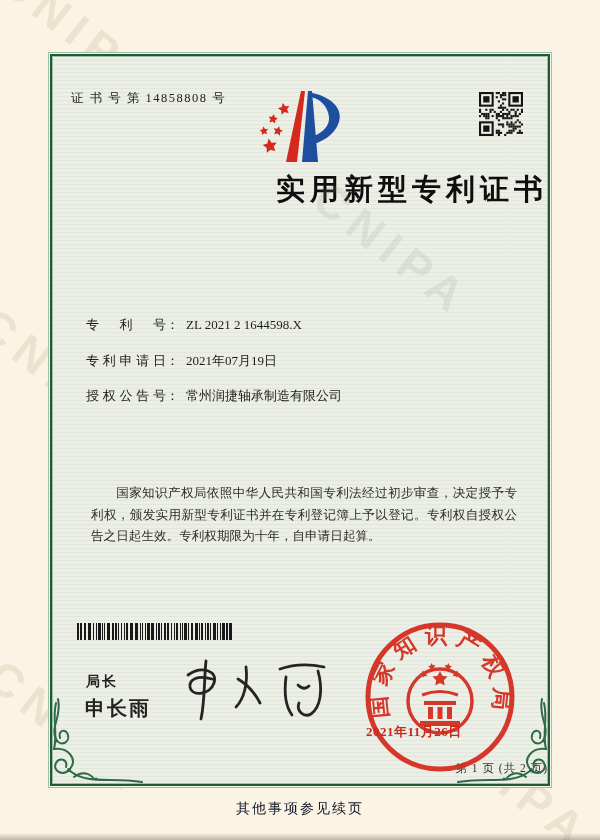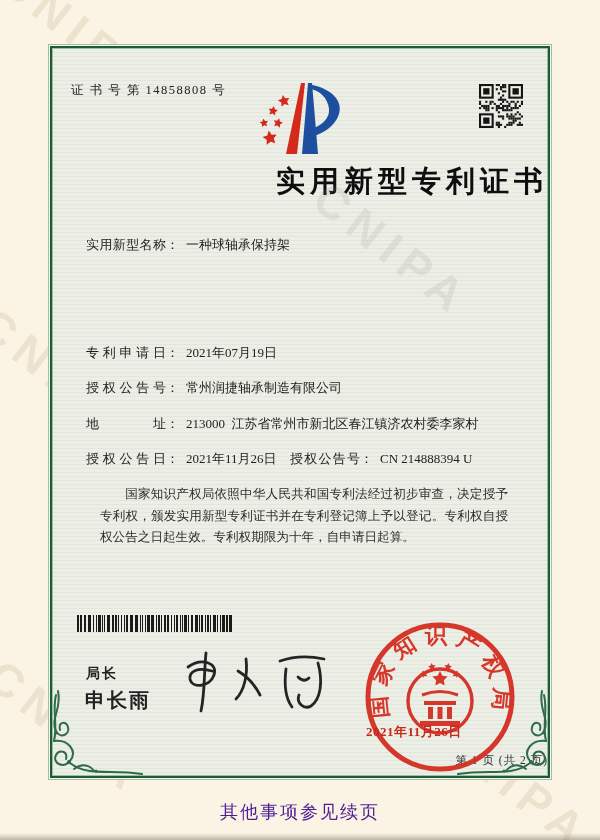--- a/index.html
+++ b/index.html
@@ -13,59 +13,59 @@
   .wm{
     position:absolute;z-index:0;
     font-family:"Liberation Sans","DejaVu Sans",sans-serif;
     font-size:46px;font-weight:700;letter-spacing:9px;
     color:rgba(186,160,118,.20);
     transform:rotate(38deg);white-space:nowrap;pointer-events:none;
   }
   .wm.inb{color:rgba(140,148,136,.16);z-index:2}
   
   .frame{
-    position:absolute;left:50px;top:46px;width:496px;height:728px;z-index:1;
+    position:absolute;left:50px;top:54px;width:496px;height:728px;z-index:1;
     border:2px solid #1c5b36;
     box-shadow:0 0 0 1px #fdf7ea,0 0 0 2px #9dbfa6,inset 0 0 0 1px #9dbfa6;
     background:#edefe6 repeating-linear-gradient(180deg,rgba(125,160,135,.10) 0 1px,rgba(125,160,135,0) 1px 4px);
   }
   .certno{position:absolute;left:19px;top:34px;font-size:12.5px;letter-spacing:1.5px;color:#222;white-space:pre}
   .logo{position:absolute;left:204px;top:32px;width:88px;height:78px}
   .qr{position:absolute;left:427px;top:36px;width:44px;height:44px}
   .title{position:absolute;left:0;top:114px;width:100%;text-align:right;
     font-size:29px;font-weight:700;letter-spacing:5px;color:#0e0e0e}
   .fields{position:absolute;left:34px;top:0;right:18px;height:100%}
   .frow{position:absolute;left:0;white-space:nowrap;font-size:13px;color:#1d1d1d}
   .fl{display:inline-block;width:80px;text-align:justify;text-align-last:justify;vertical-align:top}
   .fc{margin-right:7px}
   .fv{white-space:pre}
   .pair2{position:absolute;left:204px;top:0;white-space:nowrap}
   .pair2 .fl{width:70px}
   .paras{position:absolute;left:36px;right:28px;top:424px;
     font-size:12.6px;line-height:1.72;color:#2d2d2d;text-align:justify}
-  .paras p{margin:12px;text-indent:2em}
+  .paras p{margin:3px;text-indent:2em}
   .barcode{position:absolute;left:25px;top:567px;width:160px;height:17px}
   .dtitle,.dname{position:absolute;font-family:Liberation Serif, serif;
     font-weight:700;color:#222;letter-spacing:2px}
   .dtitle{left:34px;top:617px;font-size:14px}
   .dname{left:33px;top:639px;font-size:20px}
   .sig{position:absolute;left:116px;top:593px;width:172px;height:78px}
   .pageinfo{position:absolute;left:0;right:0;top:705px;text-align:right;
     font-size:11.5px;color:#333;letter-spacing:1px}
   .flourish{position:absolute;width:104px;height:96px;bottom:-9px}
   .fl-left{left:-8px}
   .fl-right{right:-8px;transform:scaleX(-1)}
   
   .seal{position:absolute;left:360px;top:617px;width:160px;height:160px;opacity:.92;z-index:5}
   .seal text{font-size:22px;font-weight:700;letter-spacing:8px;fill:#d5281c;
     font-family:"Liberation Serif",serif}
   .sealdate{position:absolute;left:366px;top:723px;z-index:6;
     font-size:13px;font-weight:700;color:#c8291c;letter-spacing:.5px}
   .footnote{position:absolute;left:0;right:0;top:800px;text-align:center;
-    font-size:18px;color:#4c1d95;letter-spacing:2px;z-index:1}
+    font-size:14px;color:#0f172a;letter-spacing:2px;z-index:1}
   .bottom-edge{position:absolute;left:0;right:0;bottom:0;height:7px;z-index:7;
     background:linear-gradient(180deg,rgba(90,85,72,0),rgba(90,85,72,.38))}
   .defs{position:absolute;width:0;height:0}
 </style>
 </head>
 <body>
 
 <svg class="defs" aria-hidden="true">
   <defs>
     <path id="star" d="M0,-10 L2.94,-4.05 9.51,-3.09 4.76,1.55 5.88,8.09 0,5 -5.88,8.09 -4.76,1.55 -9.51,-3.09 -2.94,-4.05 Z"></path>
@@ -224,37 +224,28 @@
           <rect x="39.81" y="39.81" width="2.10" height="2.10"></rect>
           <rect x="41.90" y="39.81" width="2.10" height="2.10"></rect>
           <rect x="18.86" y="41.90" width="2.10" height="2.10"></rect>
           <rect x="25.14" y="41.90" width="2.10" height="2.10"></rect>
         </g>
     </svg>
 
     <div class="title">实用新型专利证书</div>
 
     <div class="fields">
-      <div class="frow" style="top:188px">
-        <span class="fl">实用新型名称</span><span class="fc">：</span><span class="fv">一种球轴承保持架</span>
+      <div class="frow" style="top:260px">
+        <span class="fl">专利号</span><span class="fc">：</span><span class="fv">ZL 2021 2 1644598.X</span>
       </div>
       <div class="frow" style="top:296px">
         <span class="fl">专利申请日</span><span class="fc">：</span><span class="fv">2021年07月19日</span>
       </div>
       <div class="frow" style="top:331px">
         <span class="fl">授权公告号</span><span class="fc">：</span><span class="fv">常州润捷轴承制造有限公司</span>
-      </div>
-      <div class="frow" style="top:367px">
-        <span class="fl">地址</span><span class="fc">：</span><span class="fv">213000  江苏省常州市新北区春江镇济农村委李家村</span>
-      </div>
-      <div class="frow" style="top:402px">
-        <span class="fl">授权公告日</span><span class="fc">：</span><span class="fv">2021年11月26日</span>
-        <span class="pair2">
-          <span class="fl">授权公告号</span><span class="fc">：</span><span class="fv">CN 214888394 U</span>
-        </span>
       </div>
     </div>
 
     <div class="paras">
       <p>国家知识产权局依照中华人民共和国专利法经过初步审查，决定授予专利权，颁发实用新型专利证书并在专利登记簿上予以登记。专利权自授权公告之日起生效。专利权期限为十年，自申请日起算。</p>
     </div>
 
     <svg class="barcode" viewBox="0 0 160 17" preserveAspectRatio="none">
       <g id="barcode-bars" fill="#1a1a1a">
           <rect x="0" y="0" width="2" height="17"></rect>

